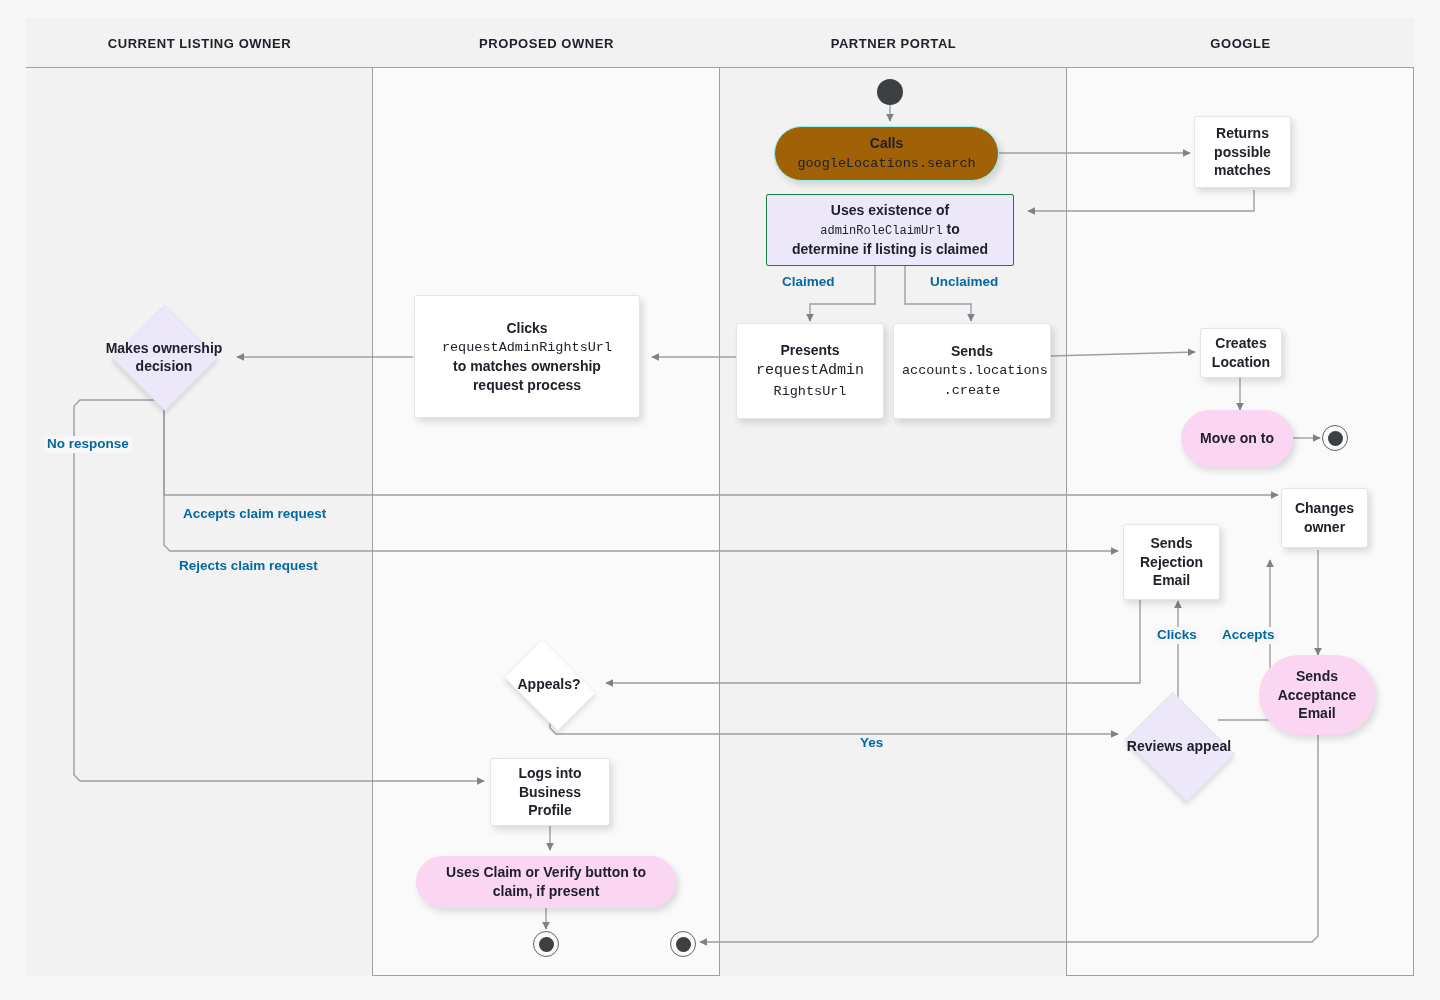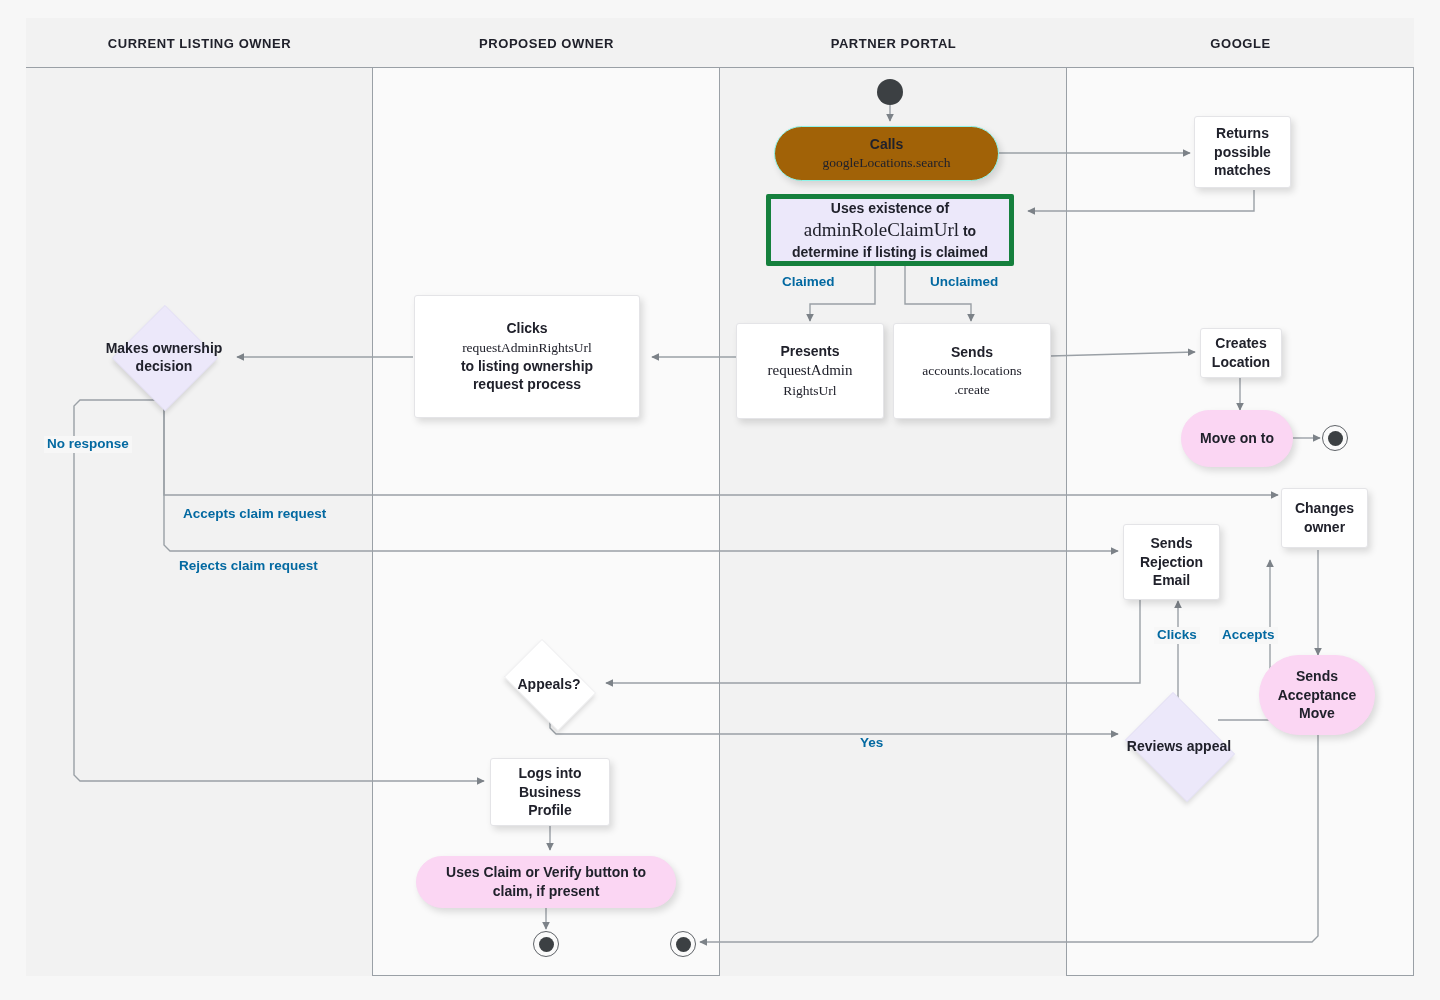--- a/index.html
+++ b/index.html
@@ -55,23 +55,23 @@
     background:#ffffff;border:1px solid #e4e4e7;border-radius:3px;
     box-shadow:3px 4px 7px rgba(0,0,0,.13);
   }
   .pill{
     border-radius:999px;
     box-shadow:3px 4px 7px rgba(0,0,0,.13);
   }
   .pill.cyan{background:#a16207;border:1px solid #8ff4ea;}
   .pill.pink{background:#fbd6f3;border:1px solid #fbd6f3;}
   .rect.lav{
-    background:#ece8fa;border:5px solid #15803d;border-radius:2px;
-  }
-  .mono{font-family:Liberation Serif, serif;font-weight:400;}
+    background:#ece8fa;border:1px solid #15803d;border-radius:2px;
+  }
+  .mono{font-family:Liberation Mono, monospace;font-weight:400;}
 
   
   .diamond{position:absolute;}
   .diamond .shape{
     position:absolute;left:0;top:0;width:100%;height:100%;
     transform:rotate(45deg) scale(.707);
     box-shadow:3px 4px 7px rgba(0,0,0,.12);
   }
   .diamond.lav .shape{background:#ece8fa;border:1px solid #e0dcf2;}
   .diamond.white .shape{background:#ffffff;border:1px solid #e4e4e7;}
@@ -182,21 +182,21 @@
     </div>
   </div>
 
   <div class="node box" style="left:1194px;top:116px;width:97px;height:72px;">
     <div class="inner">Returns possible matches</div>
   </div>
 
   <div class="node rect lav" style="left:766px;top:194px;width:248px;height:72px;">
     <div class="inner">
       <span>Uses existence of</span><br>
-      <span class="mono" style="font-size:19px;">adminRoleClaimUrl</span>
+      <span class="mono" style="font-size:12px;">adminRoleClaimUrl</span>
       <span>to</span><br>
       <span>determine if listing is claimed</span>
     </div>
   </div>
 
   <div class="elabel onlane" style="left:779px;top:274px;">Claimed</div>
   <div class="elabel onlane" style="left:927px;top:274px;">Unclaimed</div>
 
   <div class="node box" style="left:736px;top:323px;width:148px;height:96px;">
     <div class="inner">
@@ -211,21 +211,21 @@
       <span>Sends</span><br>
       <span class="mono" style="font-size:13.5px;">accounts.locations</span><br>
       <span class="mono" style="font-size:13.5px;">.create</span>
     </div>
   </div>
 
   <div class="node box" style="left:414px;top:295px;width:226px;height:123px;">
     <div class="inner">
       <span>Clicks</span><br>
       <span class="mono" style="font-size:13.5px;">requestAdminRightsUrl</span><br>
-      <span>to listing ownership</span><br>
+      <span>to matches ownership</span><br>
       <span>request process</span>
     </div>
   </div>
 
   <div class="diamond lav" style="left:112px;top:305px;width:104px;height:104px;">
     <div class="shape"></div>
     <div class="dlabel" style="width:120px;left:-8px;">Makes ownership decision</div>
   </div>
 
   <div class="node box" style="left:1200px;top:328px;width:82px;height:50px;">
@@ -247,21 +247,21 @@
   </div>
 
   <div class="node box" style="left:1123px;top:524px;width:97px;height:76px;">
     <div class="inner">Sends Rejection Email</div>
   </div>
 
   <div class="elabel" style="left:1154px;top:627px;">Clicks</div>
   <div class="elabel" style="left:1219px;top:627px;">Accepts</div>
 
   <div class="node pill pink" style="left:1259px;top:655px;width:116px;height:80px;">
-    <div class="inner">Sends Acceptance Move</div>
+    <div class="inner">Sends Acceptance Email</div>
   </div>
 
   <div class="diamond white" style="left:496px;top:647px;width:106px;height:74px;">
     <div class="shape"></div>
     <div class="dlabel">Appeals?</div>
   </div>
 
   <div class="diamond lav" style="left:1118px;top:699px;width:122px;height:94px;">
     <div class="shape"></div>
     <div class="dlabel">Reviews appeal</div>

